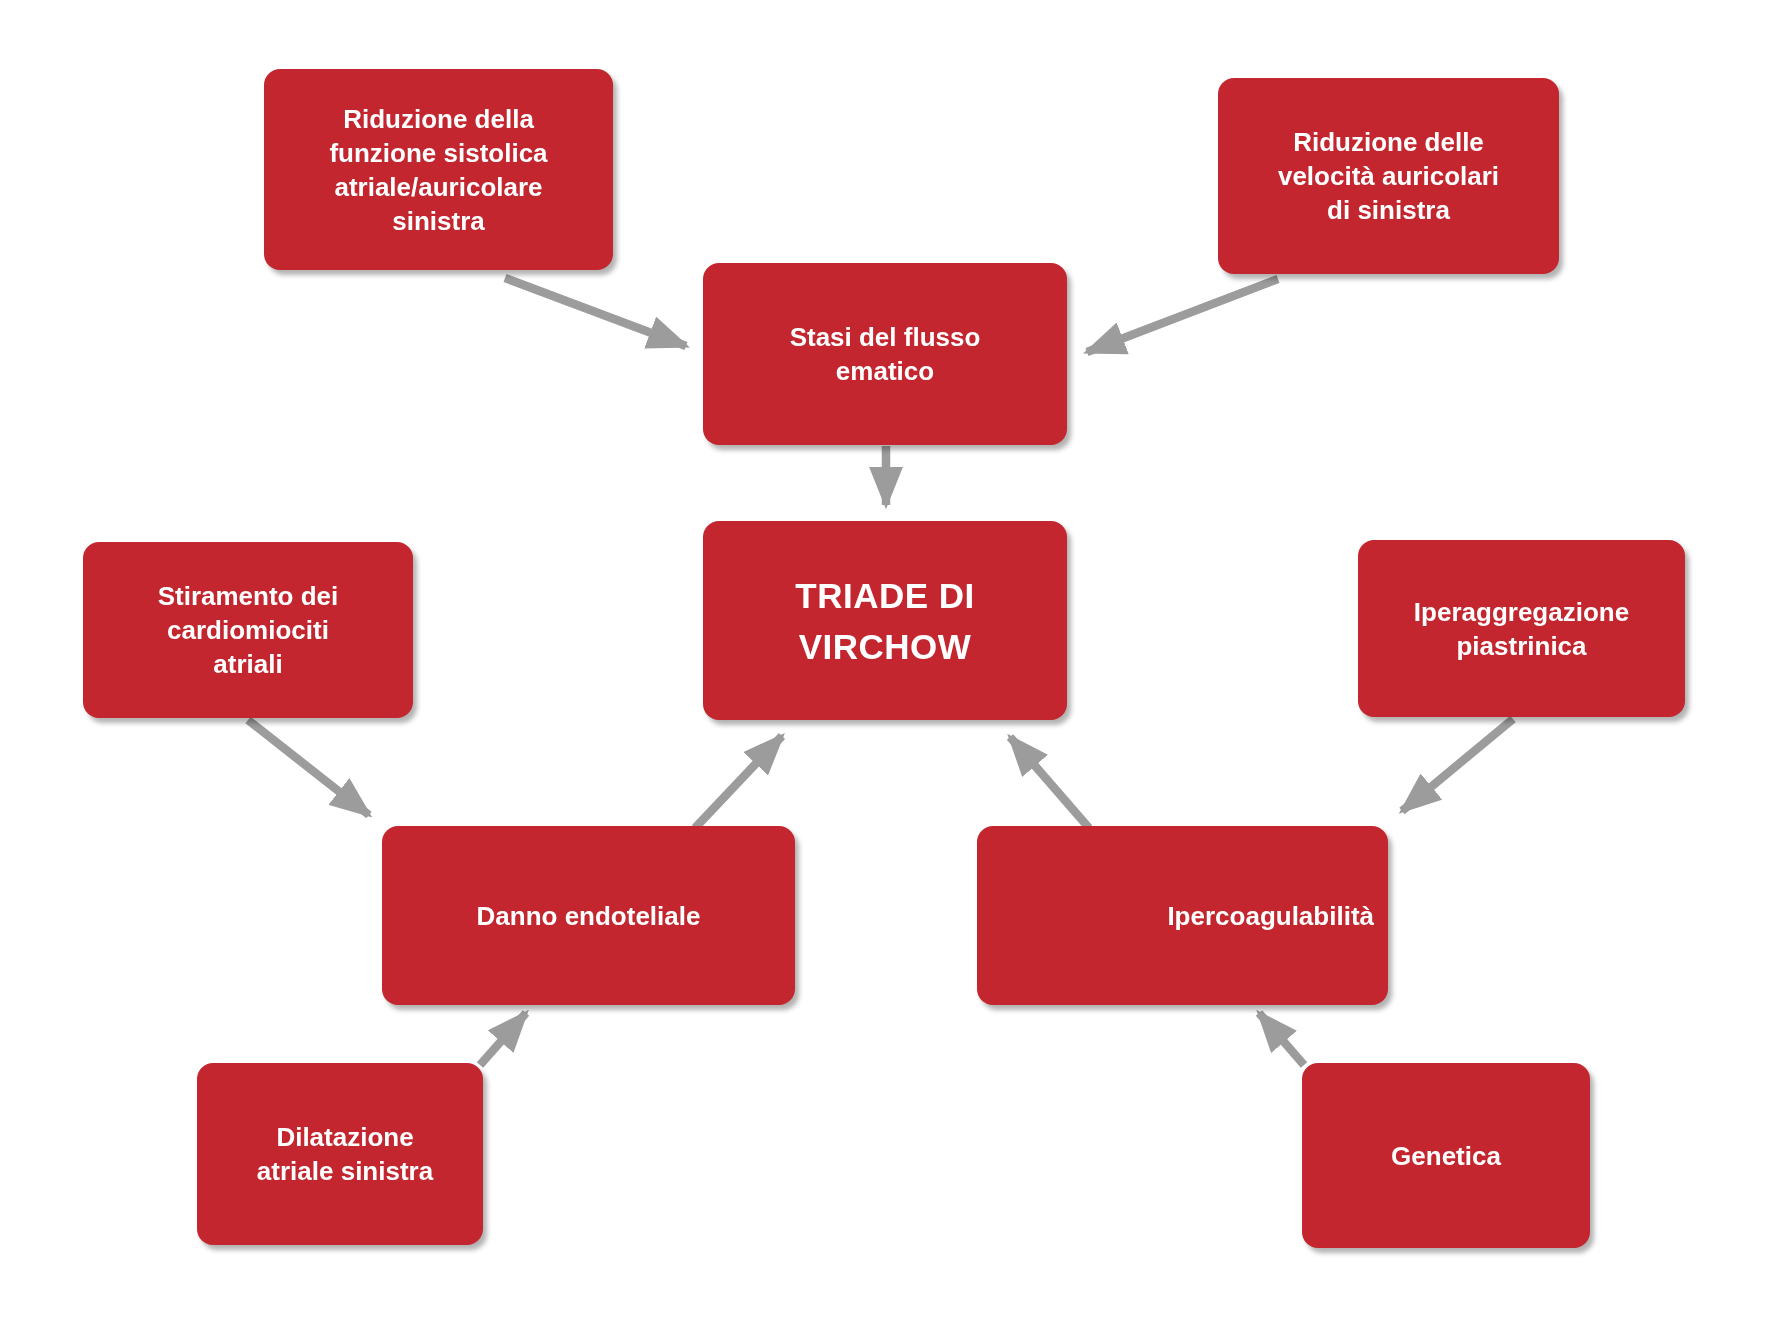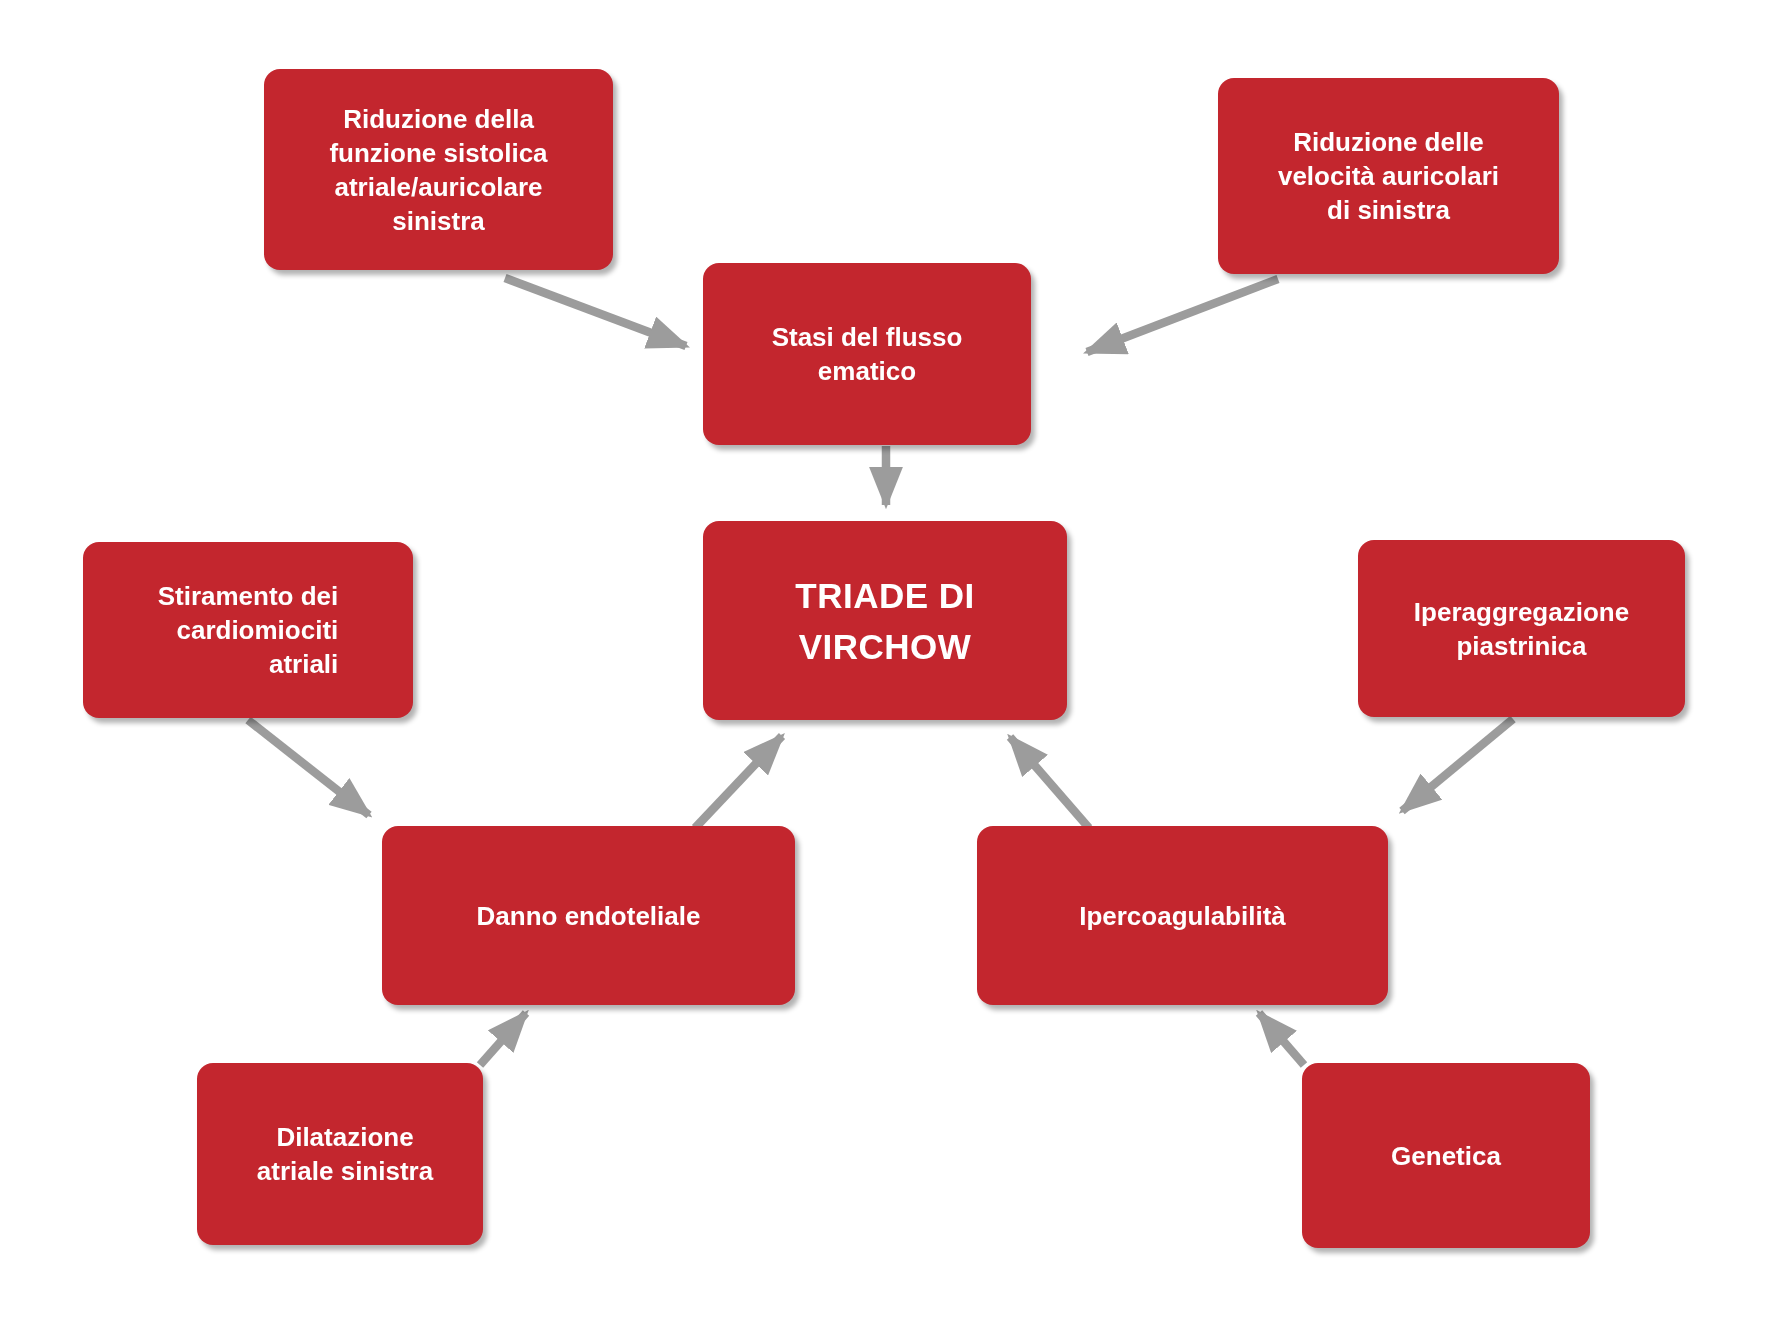--- a/index.html
+++ b/index.html
@@ -36,26 +36,26 @@
     color:var(--text-white);
     font-weight:bold;
     font-size:26px;
     line-height:34px;
     white-space:pre-line;
     padding:10px 14px;
   }
   .node .lbl{white-space:pre-line;}
   #n-riduzione-funzione{left:264px;top:69px;width:349px;height:201px;}
   #n-riduzione-velocita{left:1182px;top:78px;width:341px;height:196px;margin-left:36px;}
-  #n-stasi{left:703px;top:263px;width:328px;height:182px;}
+  #n-stasi{left:703px;top:263px;width:364px;height:182px;}
   #n-triade{left:703px;top:521px;width:364px;height:199px;font-size:35px;line-height:51px;letter-spacing:0.5px;}
-  #n-stiramento{left:83px;top:542px;width:330px;height:176px;text-align:right;}
+  #n-stiramento{left:83px;top:542px;width:330px;height:176px;}
   #n-iperaggregazione{left:1358px;top:540px;width:327px;height:177px;}
   #n-danno{left:382px;top:826px;width:413px;height:179px;}
-  #n-ipercoagulabilita{left:977px;top:826px;width:411px;height:179px;}
+  #n-ipercoagulabilita{left:977px;top:826px;width:411px;height:179px;justify-content:flex-end;}
   #n-dilatazione{left:197px;top:1063px;width:286px;height:182px;padding-left:24px;}
   #n-genetica{left:1302px;top:1063px;width:288px;height:185px;}
   .arrow{
     stroke:var(--arrow-gray);
     stroke-width:8.5;
     fill:none;
   }
 </style>
 </head>
 <body>

